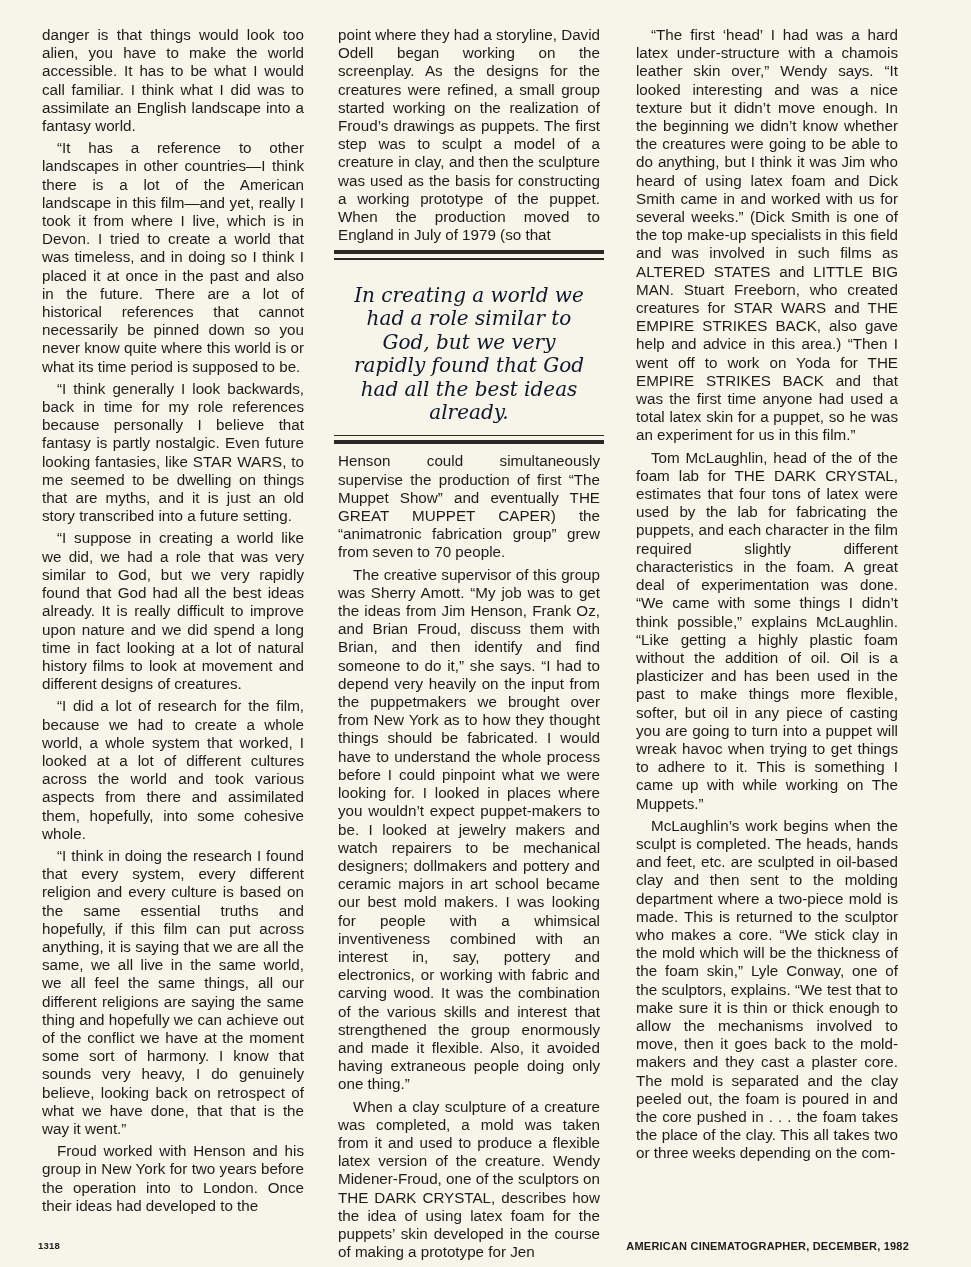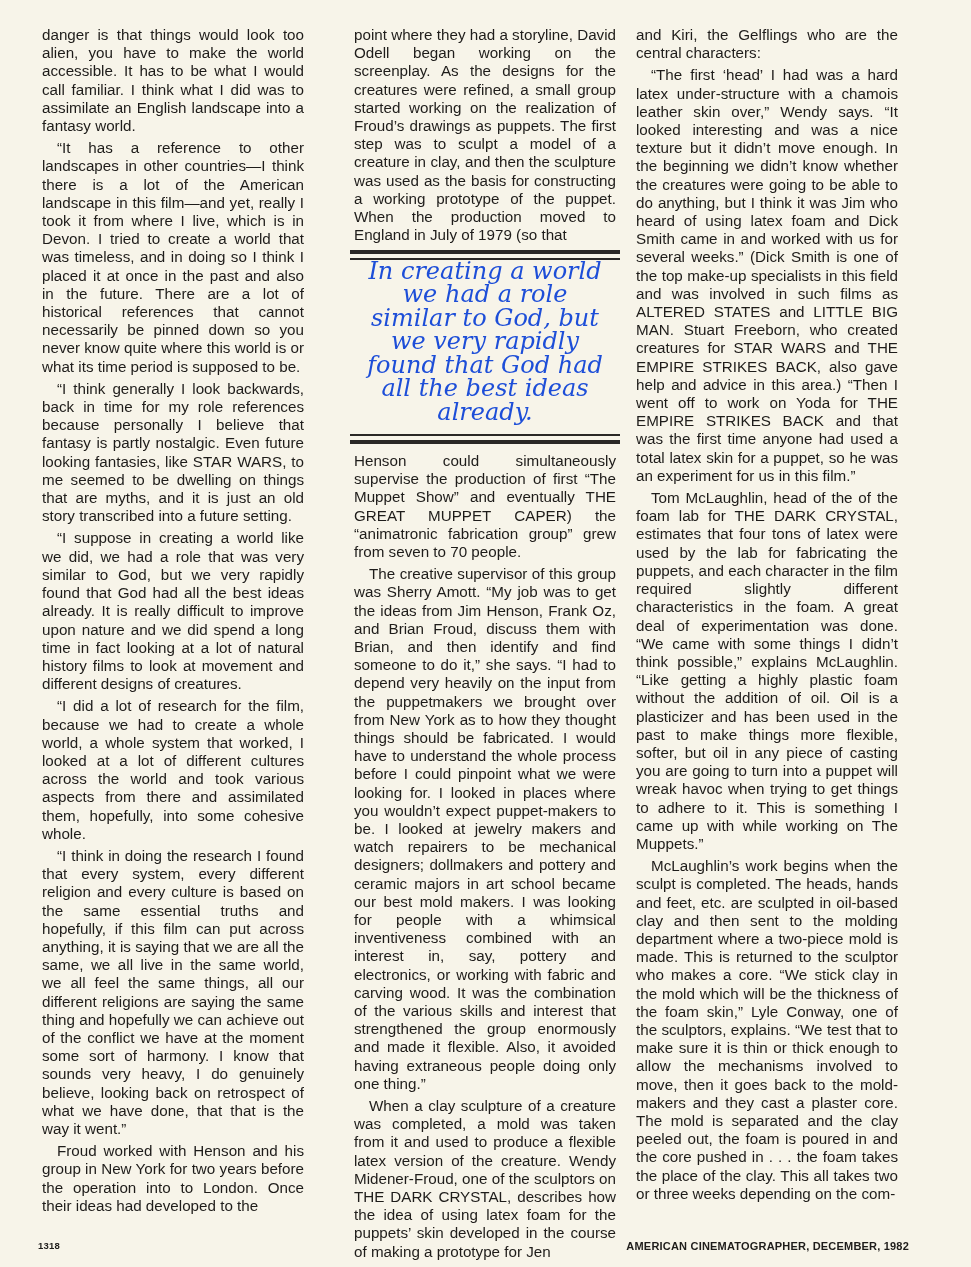--- a/index.html
+++ b/index.html
@@ -14,38 +14,38 @@
   .col {
     position: absolute;
     top: 22px;
     font-size: 15.2px;
     line-height: 18.2px;
     text-align: justify;
   }
   .col p { margin: 4px; text-indent: 15px; }
   .col p.cont { text-indent: 0; }
   #col1 { left: 38px; width: 270px; }
-  #col2 { left: 350px; width: 270px; }
+  #col2 { left: 334px; width: 270px; }
   #col3 { left: 632px; width: 270px; }
 
   .pullquote {
     margin: 6px 0 8px 0;
     padding: 0;
   }
   .rule-thick { height: 4px; background: #2a2826; }
   .rule-thin { height: 1.5px; background: #2a2826; margin-top: 4px; }
   .rule-thin.bottom { margin-top: 0; margin-bottom: 4px; }
   .pq-text {
     font-family: "DejaVu Serif", serif;
     font-style: italic;
-    font-size: 24px;
+    font-size: 20px;
     line-height: 23.5px;
     text-align: center;
-    padding: 0 10px 10px 10px;
-    color: #1d4ed8;
+    padding: 24px 10px 10px 10px;
+    color: #0f172a;
   }
   .footer-left {
     position: absolute; left: 38px; top: 1240px;
     font-size: 9.5px; font-weight: bold; letter-spacing: 0.2px;
   }
   .footer-right {
     position: absolute; right: 62px; top: 1240px;
     font-size: 11px; font-weight: bold; letter-spacing: 0.2px;
   }
 </style>
@@ -70,20 +70,19 @@
     <div class="pq-text">In creating a world we had a role similar to God, but we very rapidly found that God had all the best ideas already.</div>
     <div class="rule-thin bottom"></div>
     <div class="rule-thick"></div>
   </div>
   <p class="cont">Henson could simultaneously supervise the production of first “The Muppet Show” and eventually THE GREAT MUPPET CAPER) the “animatronic fabrication group” grew from seven to 70 people.</p>
   <p>The creative supervisor of this group was Sherry Amott. “My job was to get the ideas from Jim Henson, Frank Oz, and Brian Froud, discuss them with Brian, and then identify and find someone to do it,” she says. “I had to depend very heavily on the input from the puppetmakers we brought over from New York as to how they thought things should be fabricated. I would have to understand the whole process before I could pinpoint what we were looking for. I looked in places where you wouldn’t expect puppet-makers to be. I looked at jewelry makers and watch repairers to be mechanical designers; dollmakers and pottery and ceramic majors in art school became our best mold makers. I was looking for people with a whimsical inventiveness combined with an interest in, say, pottery and electronics, or working with fabric and carving wood. It was the combination of the various skills and interest that strengthened the group enormously and made it flexible. Also, it avoided having extraneous people doing only one thing.”</p>
   <p>When a clay sculpture of a creature was completed, a mold was taken from it and used to produce a flexible latex version of the creature. Wendy Midener-Froud, one of the sculptors on THE DARK CRYSTAL, describes how the idea of using latex foam for the puppets’ skin developed in the course of making a prototype for Jen</p>
 </div>
 
 <div id="col3" class="col">
-  <p class="cont">and Kiri, the Gelflings who are the central characters:</p>
   <p>“The first ‘head’ I had was a hard latex under-structure with a chamois leather skin over,” Wendy says. “It looked interesting and was a nice texture but it didn’t move enough. In the beginning we didn’t know whether the creatures were going to be able to do anything, but I think it was Jim who heard of using latex foam and Dick Smith came in and worked with us for several weeks.” (Dick Smith is one of the top make-up specialists in this field and was involved in such films as ALTERED STATES and LITTLE BIG MAN. Stuart Freeborn, who created creatures for STAR WARS and THE EMPIRE STRIKES BACK, also gave help and advice in this area.) “Then I went off to work on Yoda for THE EMPIRE STRIKES BACK and that was the first time anyone had used a total latex skin for a puppet, so he was an experiment for us in this film.”</p>
   <p>Tom McLaughlin, head of the of the foam lab for THE DARK CRYSTAL, estimates that four tons of latex were used by the lab for fabricating the puppets, and each character in the film required slightly different characteristics in the foam. A great deal of experimentation was done. “We came with some things I didn’t think possible,” explains McLaughlin. “Like getting a highly plastic foam without the addition of oil. Oil is a plasticizer and has been used in the past to make things more flexible, softer, but oil in any piece of casting you are going to turn into a puppet will wreak havoc when trying to get things to adhere to it. This is something I came up with while working on The Muppets.”</p>
   <p>McLaughlin’s work begins when the sculpt is completed. The heads, hands and feet, etc. are sculpted in oil-based clay and then sent to the molding department where a two-piece mold is made. This is returned to the sculptor who makes a core. “We stick clay in the mold which will be the thickness of the foam skin,” Lyle Conway, one of the sculptors, explains. “We test that to make sure it is thin or thick enough to allow the mechanisms involved to move, then it goes back to the mold-makers and they cast a plaster core. The mold is separated and the clay peeled out, the foam is poured in and the core pushed in . . . the foam takes the place of the clay. This all takes two or three weeks depending on the com-</p>
 </div>
 
 <div class="footer-left">1318</div>
 <div class="footer-right">AMERICAN CINEMATOGRAPHER, DECEMBER, 1982</div>
 
 </body></html>

